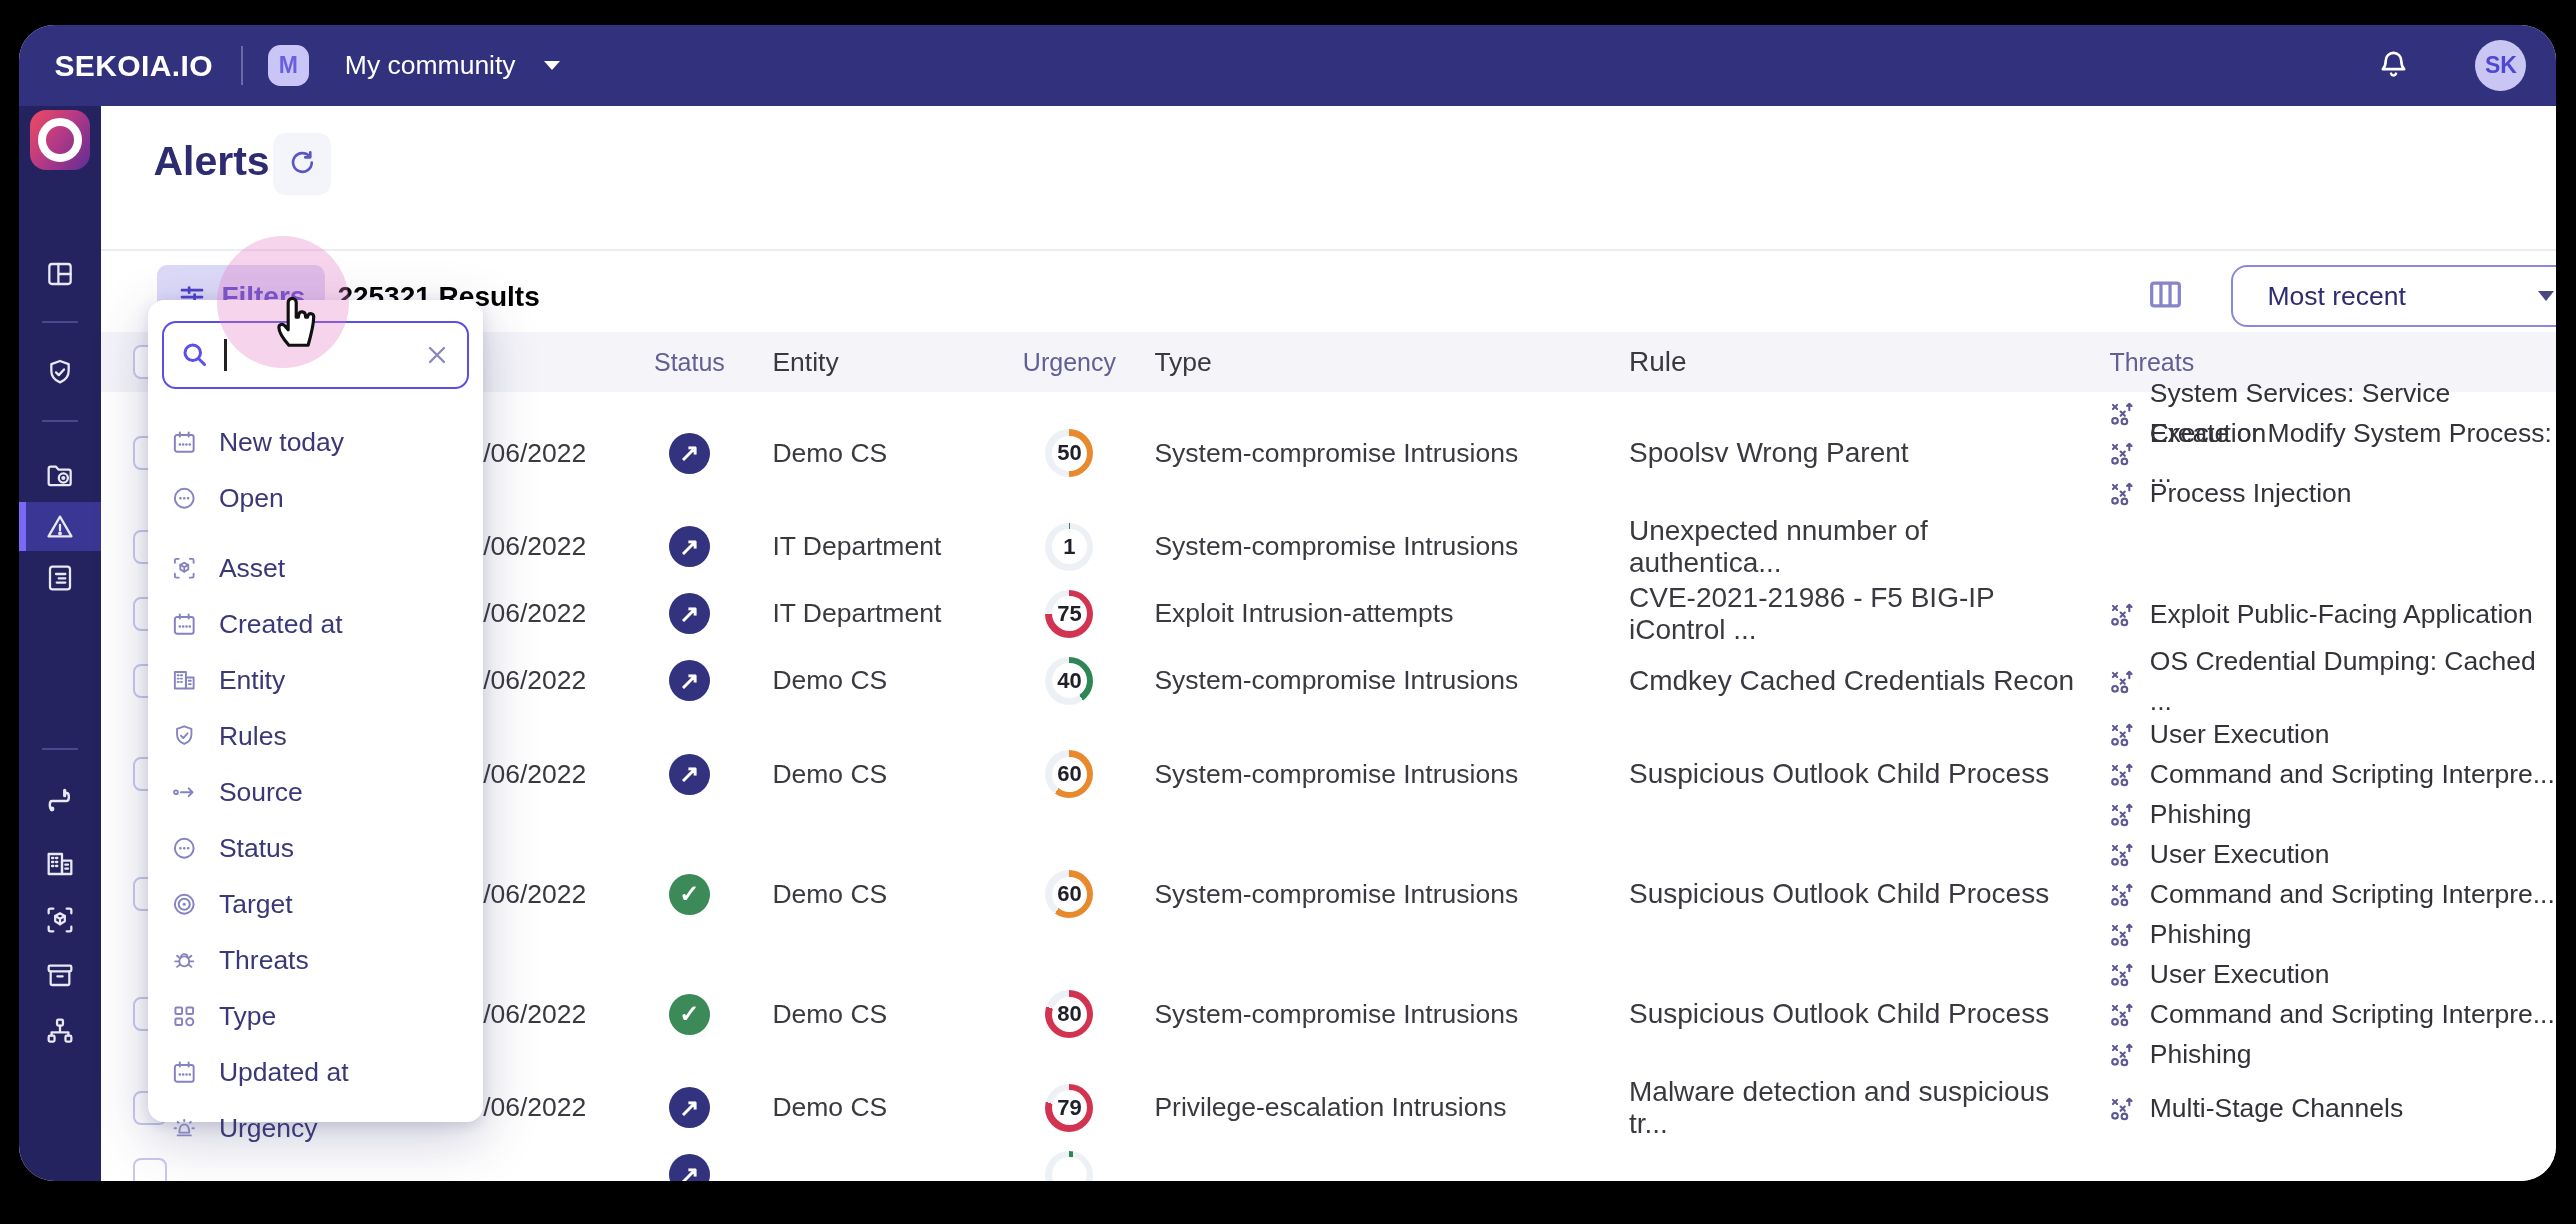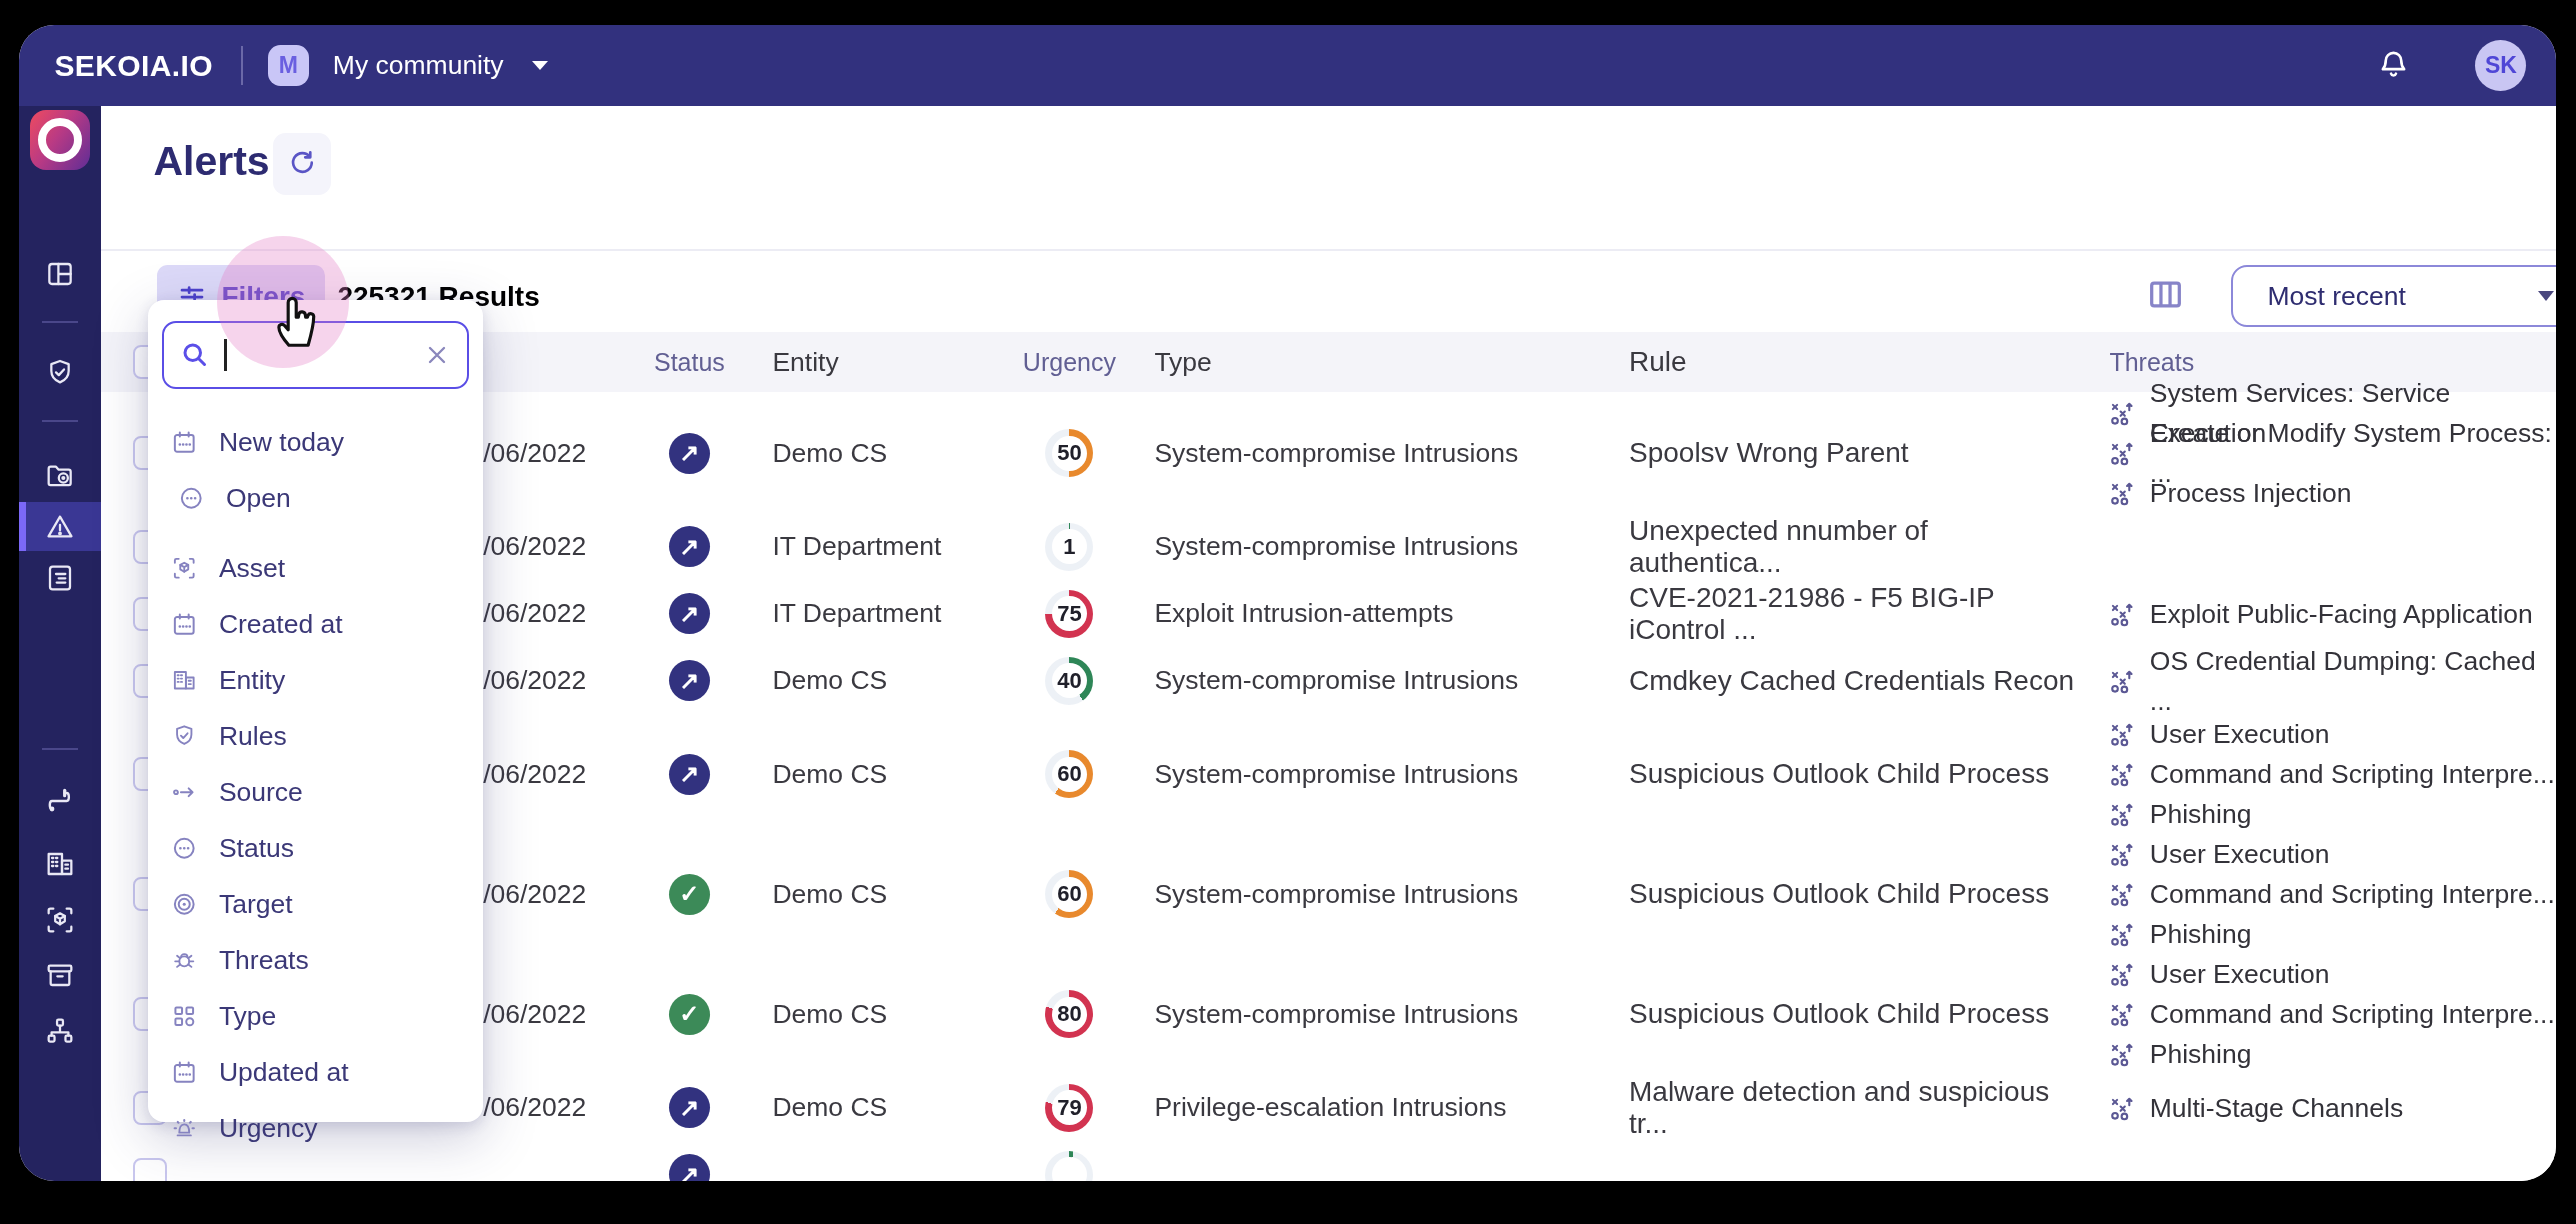--- a/index.html
+++ b/index.html
@@ -8,21 +8,21 @@
   .window{position:absolute;left:19.4px;top:25px;width:2537px;height:1156px;background:#fff;
           border-radius:35px;overflow:hidden;}
   
   .topbar{position:absolute;left:0;top:0;width:100%;height:81px;background:#32317e;
           display:flex;align-items:center;}
   .brand{color:#fff;font-size:30px;font-weight:bold;letter-spacing:0.4px;margin-left:35px;}
   .tb-div{width:1.8px;height:39px;background:#6b69a8;margin:0 25px 0 28px;}
   .pill-avatar{width:41px;height:41px;border-radius:12.4px;background:#c9c6f7;color:#6a5fe0;
           font-weight:bold;font-size:23px;display:flex;align-items:center;justify-content:center;}
   .community{display:flex;align-items:center;gap:16px;cursor:pointer;}
-  .community-name{color:#fff;font-size:26.5px;margin-left:8px;text-align:center;}
+  .community-name{color:#fff;font-size:26.5px;margin-left:20px;text-align:center;}
   .caret{width:0;height:0;border-left:8px solid transparent;border-right:8px solid transparent;
          border-top:9.7px solid #fff;margin-left:12.4px;}
   .tb-right{position:absolute;right:0;top:0;height:81px;display:flex;align-items:center;gap:64px;padding-right:30px;}
   .bell{color:#fff;}
   .user-avatar{width:51px;height:51px;border-radius:50%;background:#c9c6f3;color:#4f46d6;
          font-weight:bold;font-size:23px;display:flex;align-items:center;justify-content:center;}
   
   .sidebar{position:absolute;left:0;top:81px;width:82px;height:1075px;background:#24235f;}
   .sb-item{position:absolute;left:0;width:82px;height:49px;display:flex;align-items:center;
            justify-content:center;color:#e9e8f5;cursor:pointer;}
@@ -82,21 +82,21 @@
          padding:21px 0 0 0;box-sizing:border-box;}
   .fsearch{margin:0 14px;height:64px;border:2.6px solid #5a4ee6;border-radius:14px;display:flex;
          align-items:center;padding:0 16px;gap:14px;}
   .fsearch .tcaret{width:2.6px;height:32px;background:#222;}
   .fsearch .grow{flex:1;}
   .fclose{color:#8a87bc;cursor:pointer;display:flex;}
   .fmenu{list-style:none;margin:25px 0 0 0;padding:0;}
   .fmenu li{height:56px;display:flex;align-items:center;gap:21px;padding-left:23px;cursor:pointer;
          font-size:26.5px;color:#3b3877;}
   .fmenu li svg{color:#8683c0;flex:none;}
-  .fmenu li.group-end{margin-bottom:14px;margin-left:7px;}
+  .fmenu li.group-end{margin-bottom:14px;}
   
   .click-halo{position:absolute;left:116px;top:130px;width:132px;height:132px;border-radius:50%;
          background:rgba(228,121,195,.32);z-index:60;pointer-events:none;}
   .hand{position:absolute;left:166px;top:181px;z-index:61;pointer-events:none;}
 </style>
 </head>
 <body>
 
 <div class="stage">
 <div class="window">

